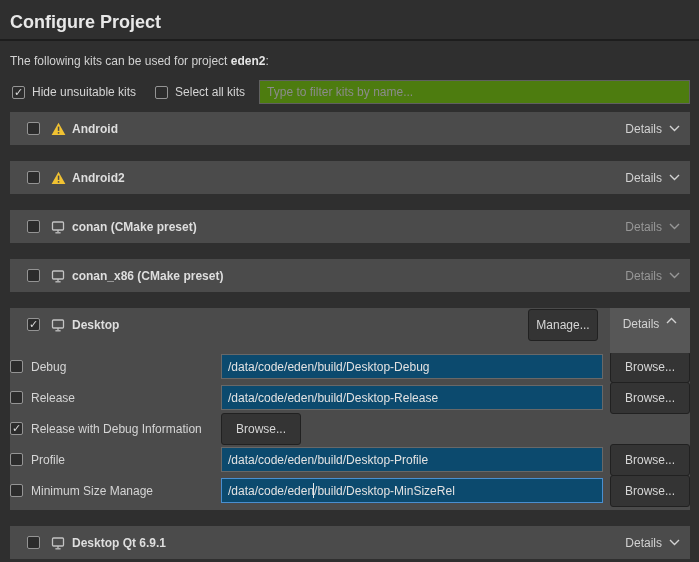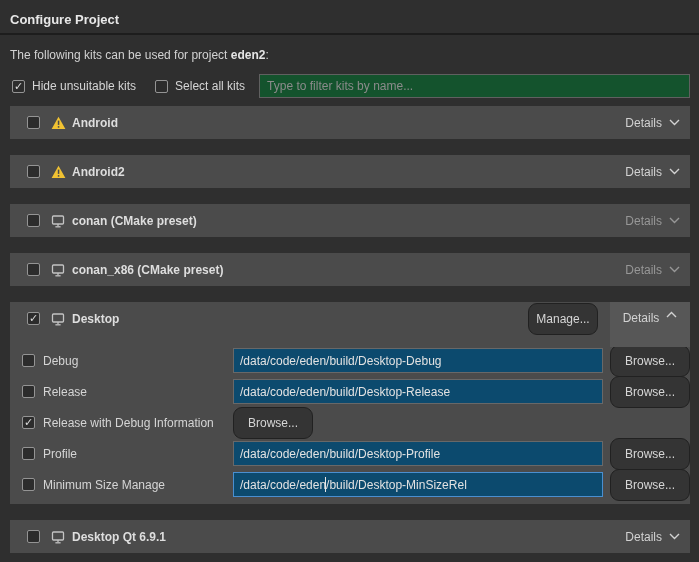--- a/index.html
+++ b/index.html
@@ -2,31 +2,31 @@
 <html style="--page-bg: #2f2f2f; --row-bg: #4b4b4b; --tab-bg: #575757; --warning: #f1c232; --focus-border: #4a8fd0;"><head>
 <meta charset="utf-8">
 <style>
   html,body{margin:0;padding:0;}
   body{
     width:699px;height:562px;overflow:hidden;
     background:var(--page-bg,#2f2f2f);
     font-family:"Liberation Sans",sans-serif;
     font-size:12px;color:#d5d5d5;
   }
-  .title{margin:12px 10px 0;font-size:13px;font-weight:bold;color:#e8e8e8;}
+  .title{margin:12px 10px 0;font-size:18px;font-weight:bold;color:#e8e8e8;}
   .title-sep{margin-top:6px;height:2px;background:#1d1d1d;}
   .subtitle{margin:13px 10px 0;color:#d2d2d2;}
   .subtitle b{color:#e4e4e4;}
   .toolbar{display:flex;align-items:center;margin:12px 9px 0 12px;}
   .cb-group{display:flex;align-items:center;gap:7px;}
   #cb-select-all{margin-left:19px;}
   .cb-text{color:#d5d5d5;}
   .filter-input{
     flex:1;margin-left:14px;height:24px;box-sizing:border-box;
-    background:#14532d;border:1px solid #606060;color:#d6d6d6;
+    background:#4d7c0f;border:1px solid #606060;color:#d6d6d6;
     padding:0 7px;font:inherit;outline:none;
   }
   .filter-input::placeholder{color:#8b8b8b;}
 
   .checkbox{position:relative;width:13px;height:13px;flex:none;
     background:#2c2c2c;border:1px solid #949494;border-radius:2px;box-sizing:border-box;}
   .checkbox .check{display:none;position:absolute;left:-1px;top:-2px;width:13px;
     text-align:center;font-size:11px;line-height:14px;color:#dcdcdc;}
   .checkbox.checked .check{display:block;}
 
@@ -41,28 +41,28 @@
     padding-right:10px;color:#d2d2d2;cursor:default;text-align:center;}
   .details.dim{color:#979797;}
   .chev{display:flex;}
   .chev.up{display:none;}
   .kit.expanded .chev.up{display:flex;}
   .kit.expanded .details{
     position:absolute;top:0;right:0;margin:0;width:80px;height:45px;
     background:var(--tab-bg,#575757);box-sizing:border-box;
     justify-content:center;align-items:flex-start;padding:9px 0 0;
   }
-  .btn{background:#343434;border:1px solid #212121;border-radius:9px;
+  .btn{background:#343434;border:1px solid #212121;border-radius:3px;
     color:#d6d6d6;font:inherit;height:32px;padding:0;}
   .manage{width:70px;}
   .kit.expanded .manage{margin-left:auto;margin-right:92px;}
 
   .configs{display:none;padding:13px 0 7px;}
   .kit.expanded .configs{display:block;}
-  .config-row{display:flex;align-items:center;height:25px;margin-bottom:6px;padding-left:12px;}
+  .config-row{display:flex;align-items:center;height:25px;margin-bottom:6px;padding-left:0;}
   .config-row:last-child{margin-bottom:0;}
   .config-label-wrap{display:flex;align-items:center;gap:8px;width:211px;flex:none;}
   .config-label{color:#d5d5d5;}
   .input-wrap{position:relative;flex:1;display:flex;margin-right:7px;}
   .path-input{width:100%;height:25px;box-sizing:border-box;
     background:#0c4a6e;border:1px solid #686868;color:#e2e2e2;
     font:inherit;padding:0 6px;outline:none;}
   .config-row.focused .path-input{border-color:var(--focus-border,#4a8fd0);}
   .caret{display:none;}
   .config-row.focused .caret{display:block;position:absolute;left:92px;top:5px;

